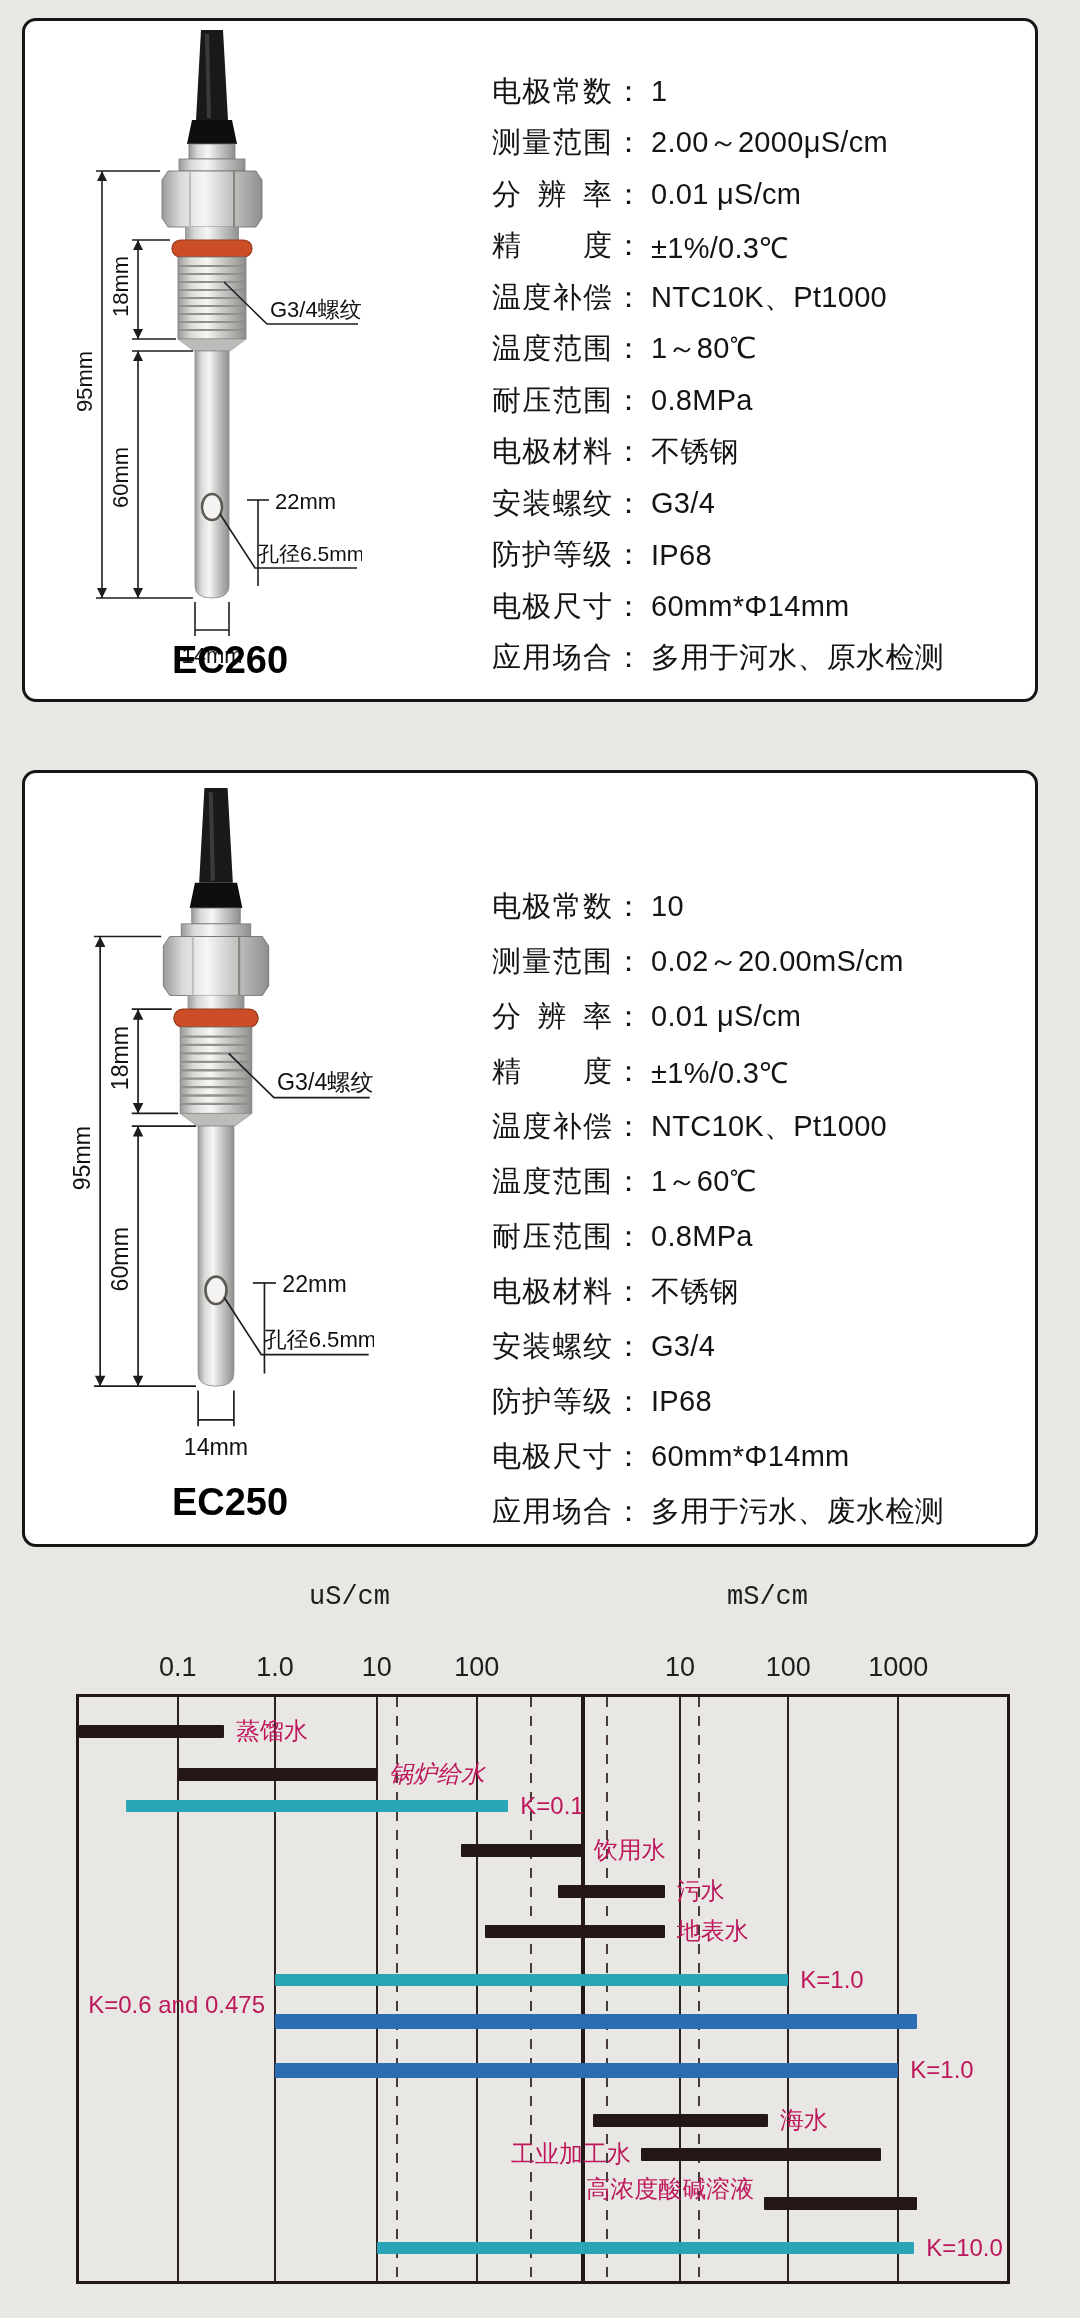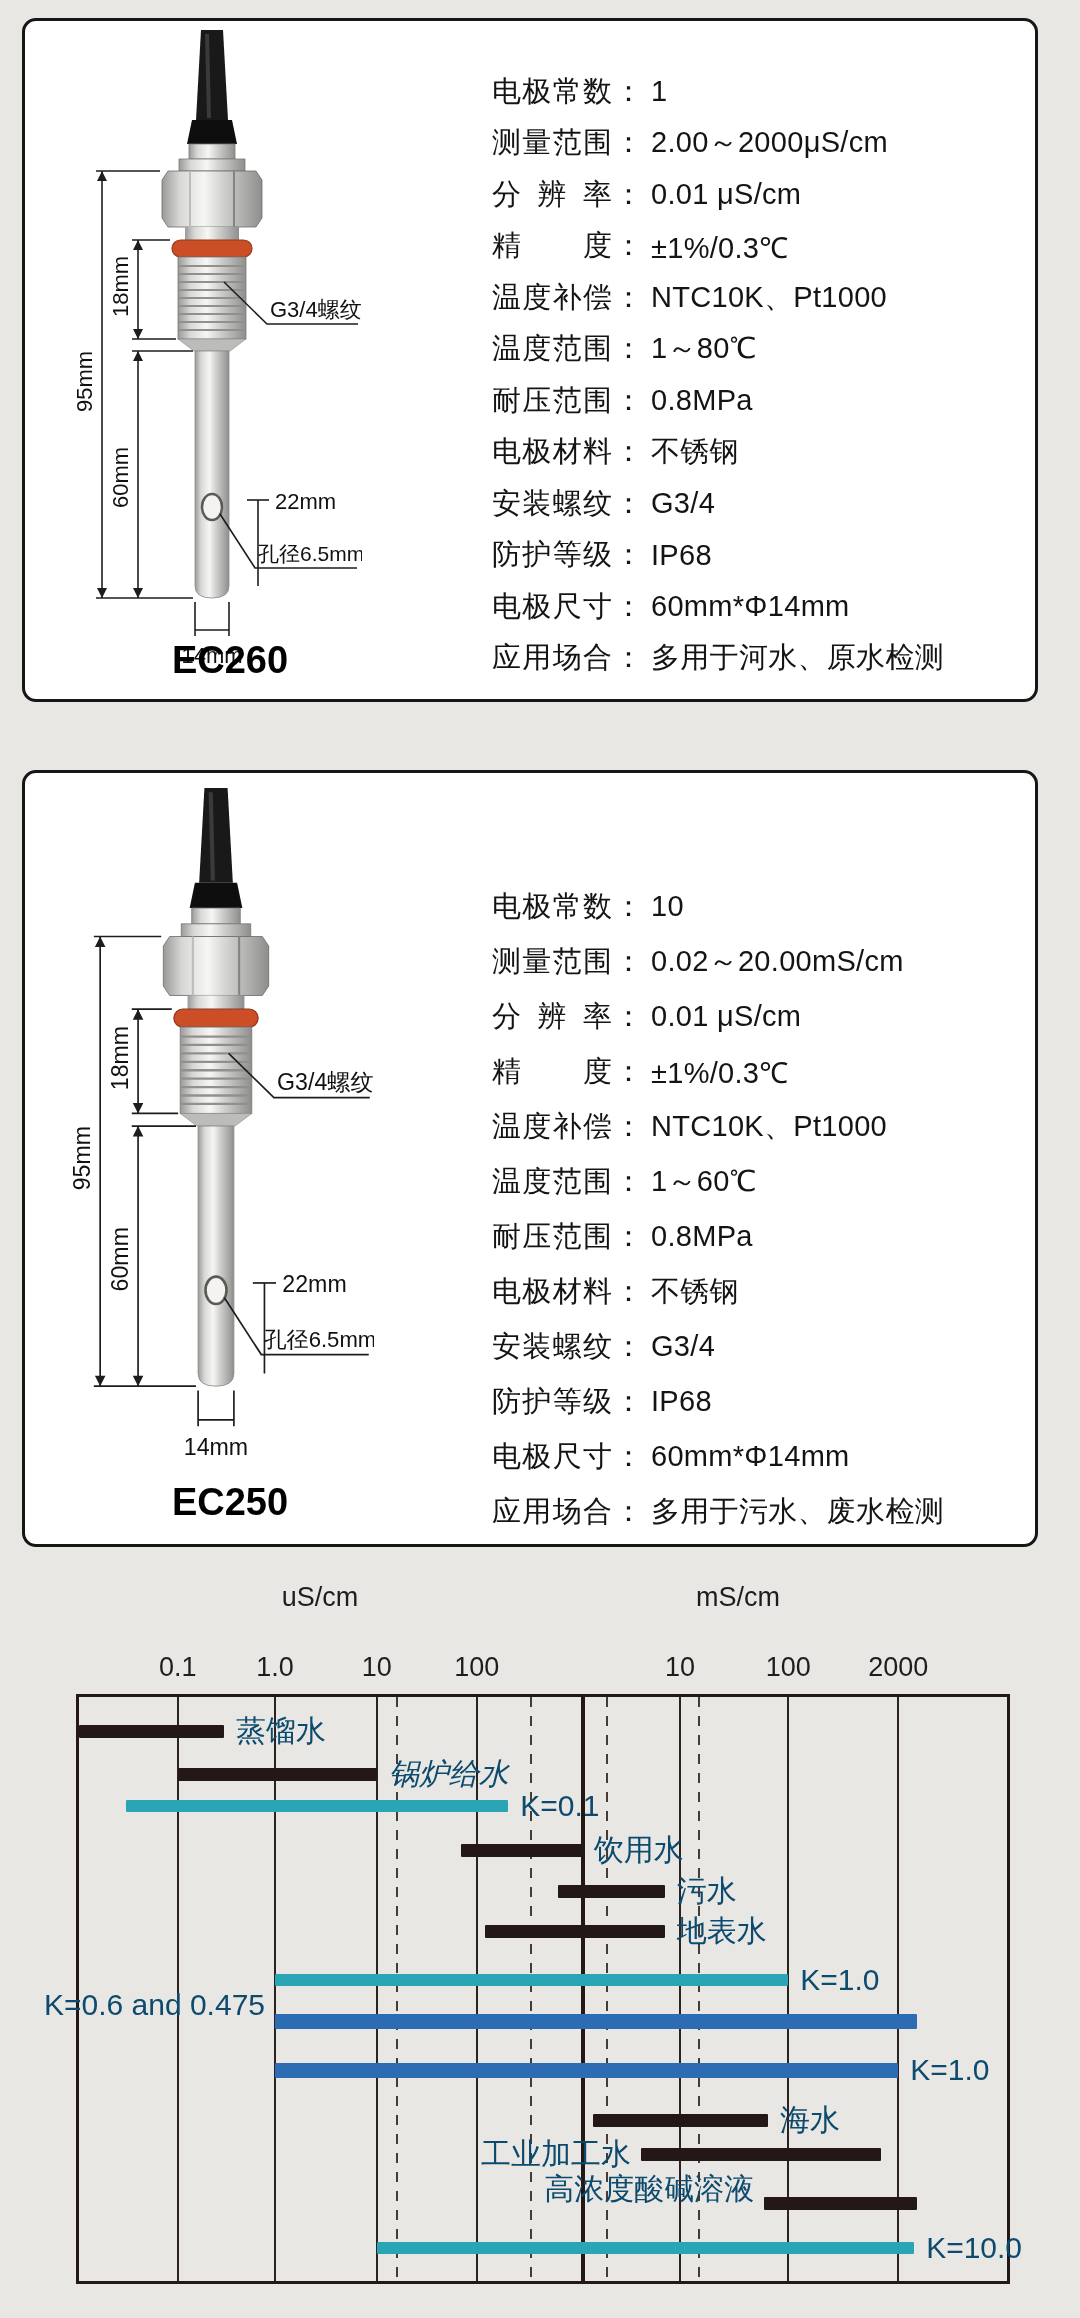--- a/index.html
+++ b/index.html
@@ -21,32 +21,32 @@
   .spec-list{position:absolute;left:467px;width:540px;}
   #card-0 .spec-list{top:45px;--rh:51.5px;}
   #card-1 .spec-list{top:106px;--rh:55px;}
   .spec-row{display:flex;align-items:center;height:var(--rh);font-size:29px;color:#141414;}
   .spec-label{display:inline-block;width:120px;text-align:justify;text-align-last:justify;white-space:nowrap;}
   .spec-colon{margin:0 8px 0 2px;}
   .spec-value{white-space:nowrap;letter-spacing:0.3px;}
 
   
   .chart-title{position:absolute;left:58px;top:1546px;font-size:31px;font-weight:bold;color:#111;}
-  .unit{position:absolute;top:1582px;width:140px;text-align:center;font-size:27px;color:#1d1d1d;}
+  .unit{position:absolute;top:1582px;width:140px;text-align:right;font-size:27px;color:#1d1d1d;font-family:Liberation Mono, monospace;}
   #unit-us{left:250px;}
   #unit-ms{left:668px;}
   .tick{position:absolute;top:1652px;width:80px;text-align:center;font-size:27px;color:#1d1d1d;}
 
   #plot{position:absolute;left:76px;top:1694px;width:928px;height:584px;
         border:3px solid #231815;background:#e9e7e4;}
   .grid{position:absolute;top:0;bottom:0;width:2px;background:#2c2320;}
   .grid.thick{width:4px;background:#231815;}
   .grid.dashed{width:2px;background:repeating-linear-gradient(180deg,#453c38 0 10px,transparent 10px 19px);}
   .bar{position:absolute;border-radius:1px;}
-  .bar-label{position:absolute;white-space:nowrap;font-size:30px;line-height:34px;color:#0c4a6e;}
+  .bar-label{position:absolute;white-space:nowrap;font-size:24px;line-height:34px;color:#be185d;}
 </style>
 </head>
 <body>
 
 <div id="page">
 
   <section class="card" id="card-0">
     <div class="electrode-slot"><svg viewBox="0 0 300 640" width="100%" height="100%">
           <defs>
             <linearGradient id="met0" x1="0" x2="1" y1="0" y2="0">
@@ -320,21 +320,21 @@
 
   <div class="unit" id="unit-us">uS/cm</div>
   <div class="unit" id="unit-ms">mS/cm</div>
   <div id="ticks">
       <div class="tick" style="left: 137.7px;">0.1</div>
       <div class="tick" style="left: 235px;">1.0</div>
       <div class="tick" style="left: 336.7px;">10</div>
       <div class="tick" style="left: 436.7px;">100</div>
       <div class="tick" style="left: 640px;">10</div>
       <div class="tick" style="left: 748.3px;">100</div>
-      <div class="tick" style="left: 858.3px;">2000</div>
+      <div class="tick" style="left: 858.3px;">1000</div>
     </div>
   <div id="plot">
       <div class="grid" style="left: 97.7px;"></div>
       <div class="grid" style="left: 195px;"></div>
       <div class="grid" style="left: 296.7px;"></div>
       <div class="grid" style="left: 396.7px;"></div>
       <div class="grid thick" style="left: 501.7px;"></div>
       <div class="grid" style="left: 600px;"></div>
       <div class="grid" style="left: 708.3px;"></div>
       <div class="grid" style="left: 818.3px;"></div>

